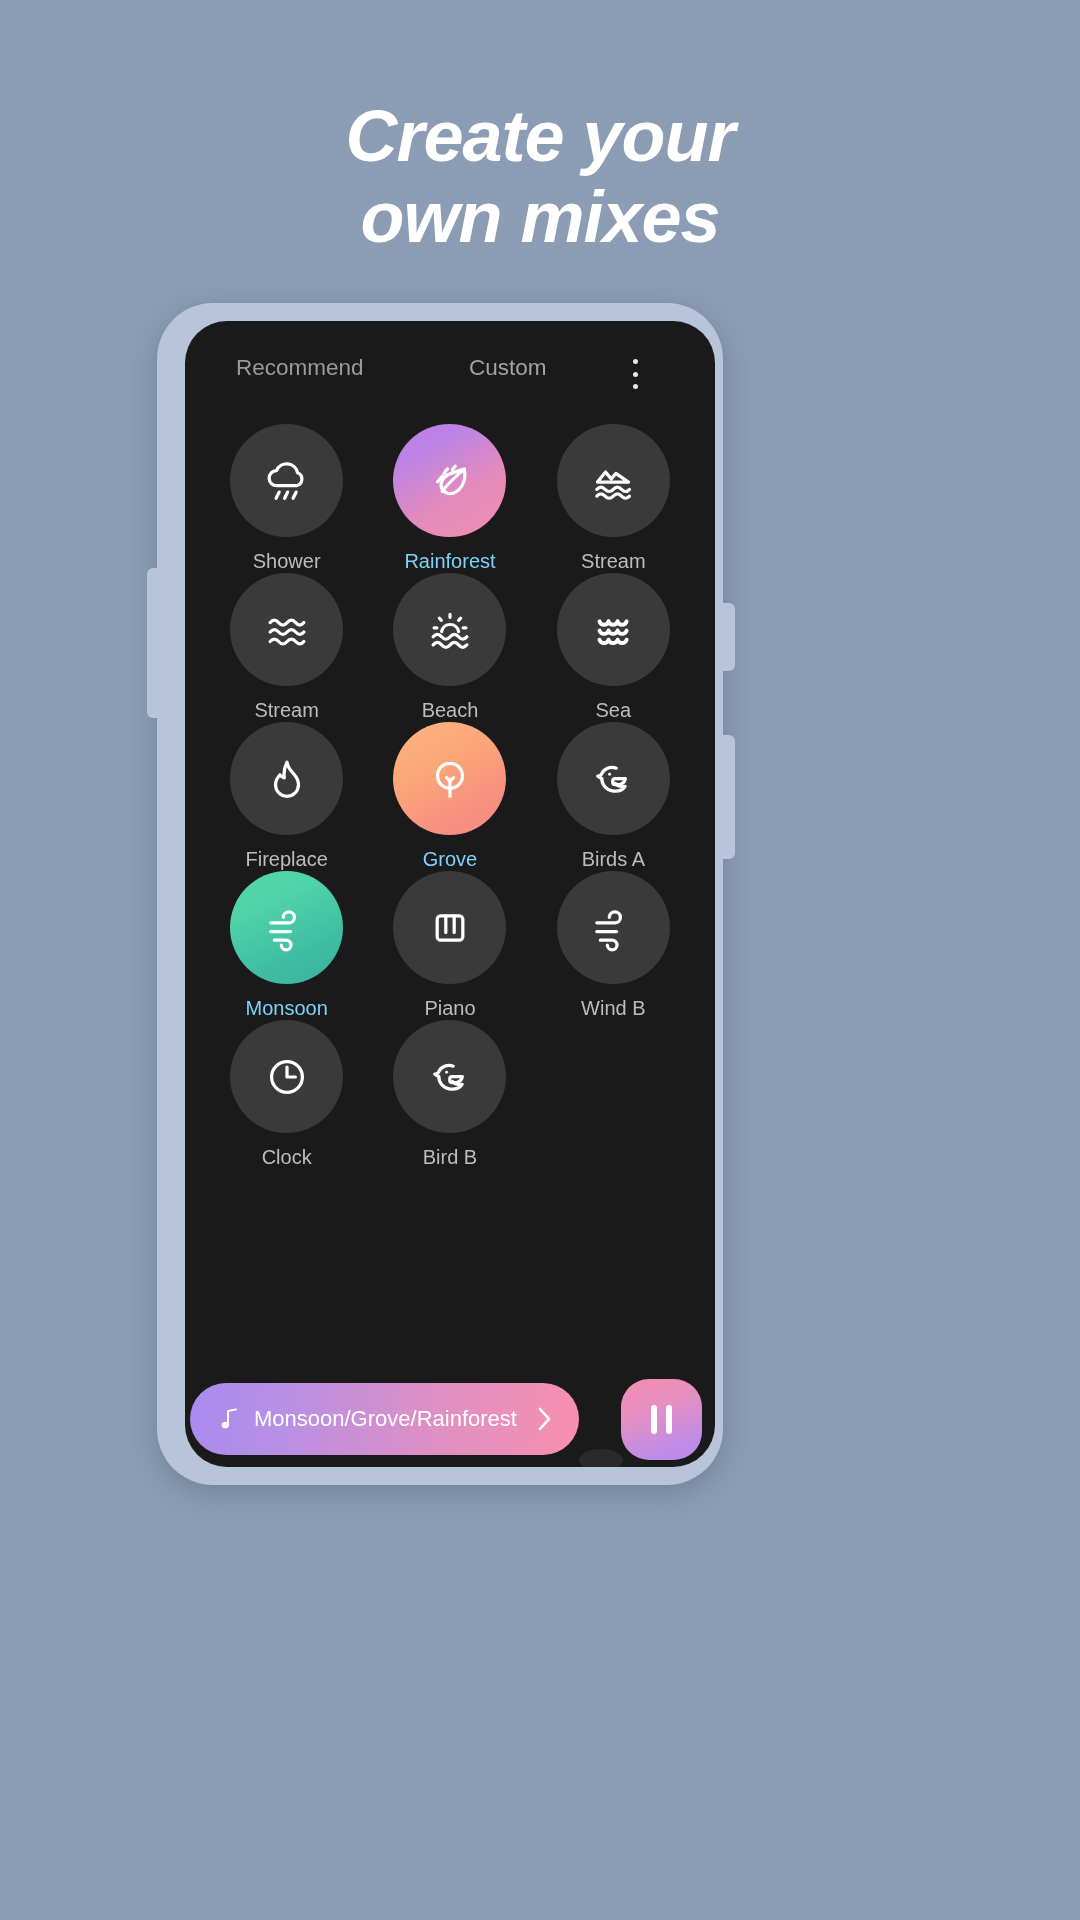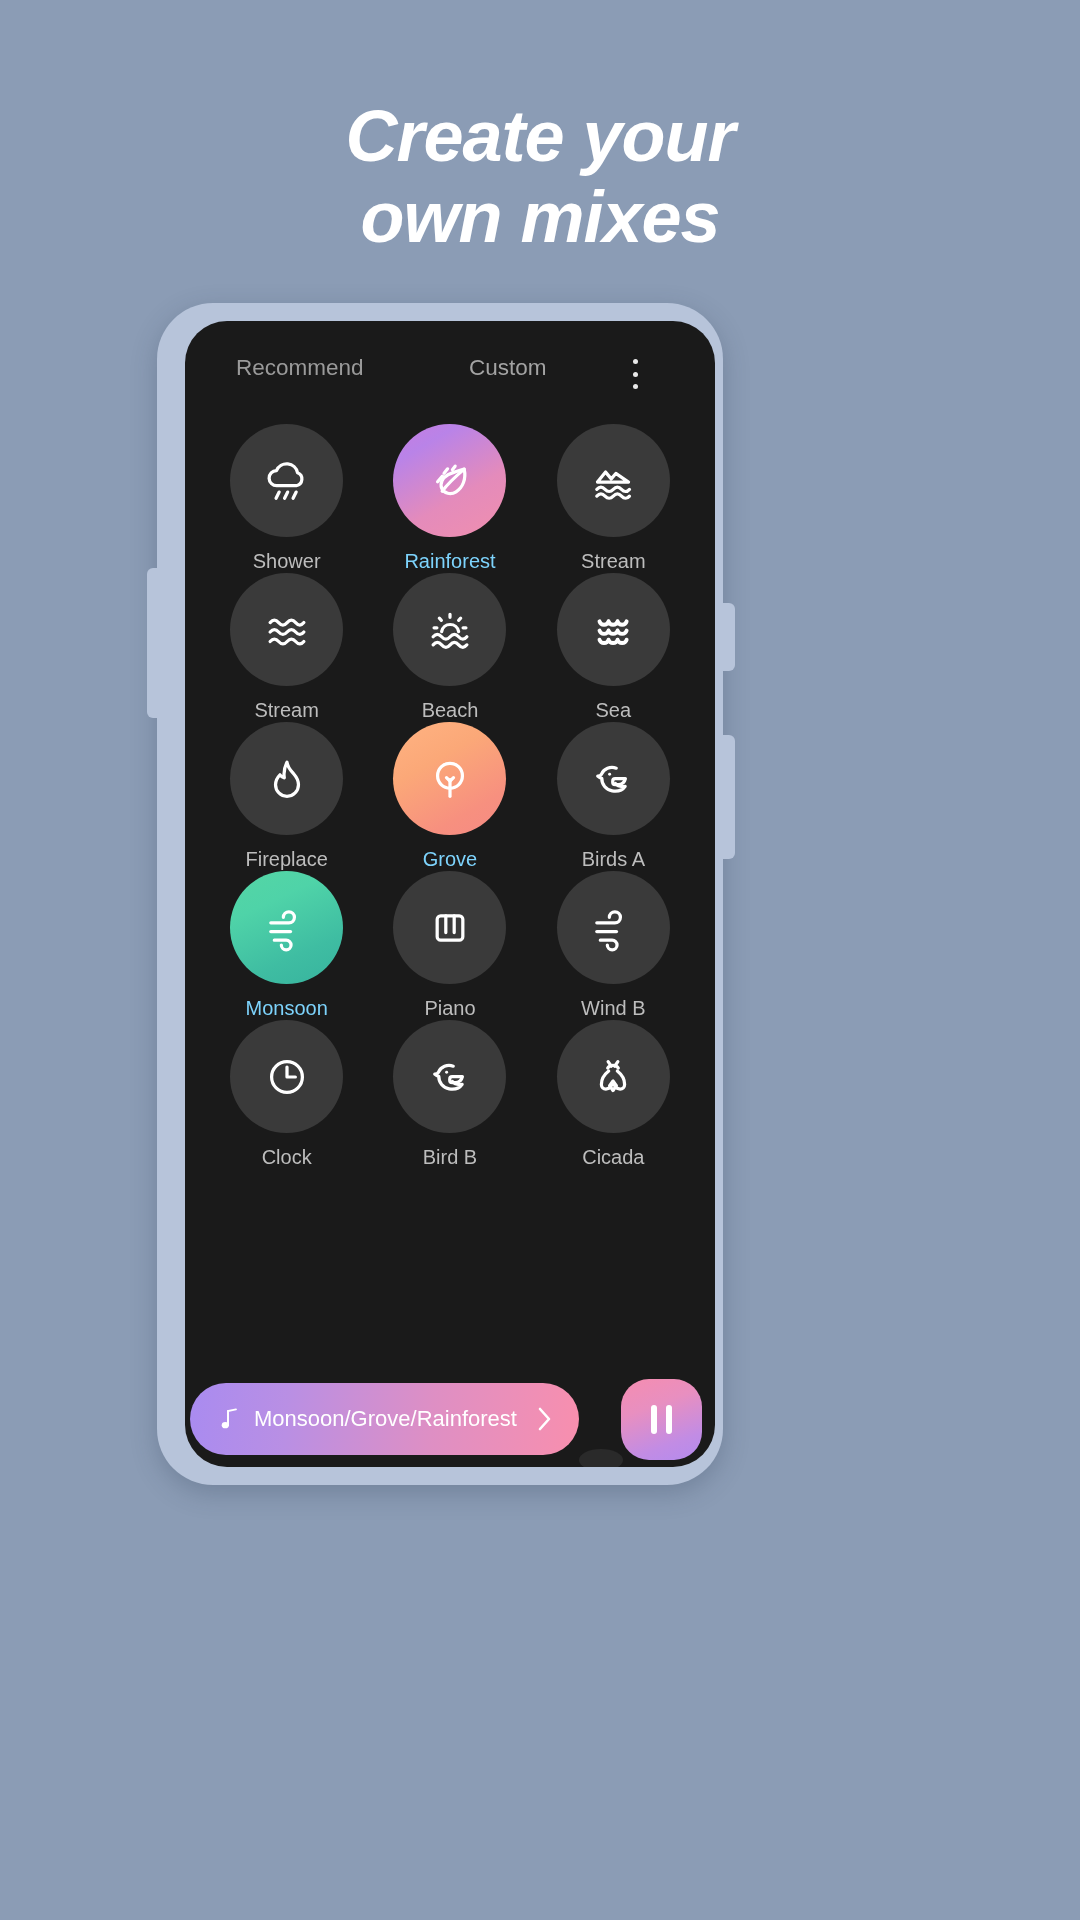--- a/index.html
+++ b/index.html
@@ -336,33 +336,20 @@
               <svg viewBox="0 0 40 40">
                 <g fill="none" stroke="#ffffff" stroke-width="2.4" stroke-linecap="round" stroke-linejoin="round">
       <path d="M22.4 12c-4.4-1.6-9.2.4-10.8 4.2-.5 1.2-1.6 1.6-2.9 1.7 1 1 2 1.5 3 1.6-.1 4.6 3.1 8.6 7.7 9.3 4.4.7 8-1 9.6-3.4-3.6.6-5.9-.4-7.2-2"></path>
       <path d="M21.6 19.8h7.6c-.6 2.6-2.7 4.4-5.4 4.4h-2.2a1.8 1.8 0 0 1-1.8-1.8v-.8c0-1 .8-1.8 1.8-1.8z"></path>
       <circle cx="17.5" cy="16.5" r="1.1" fill="#ffffff" stroke="none"></circle>
     </g>
               </svg>
             </div>
             <div class="label">Bird B</div>
           </div>
-          <div class="cell">
-            <div class="disc">
-              <svg viewBox="0 0 40 40">
-                <g fill="none" stroke="#ffffff" stroke-width="2.4" stroke-linecap="round" stroke-linejoin="round">
-      <path d="M16.4 8.6l2.3 3.4M23.6 8.6l-2.3 3.4"></path>
-      <path d="M16.1 13.4a4.2 3.2 0 0 1 7.8 0"></path>
-      <path d="M16.8 15.6c-3.3 2.6-5.4 6.4-5.4 9.9 0 2 1.5 3.4 3.3 3.4 1.6 0 3-.9 3.9-2.3l1.4-2.2 1.4 2.2c.9 1.4 2.3 2.3 3.9 2.3 1.8 0 3.3-1.4 3.3-3.4 0-3.5-2.1-7.3-5.4-9.9"></path>
-      <path d="M20 23l-2.5 3.4L20 30l2.5-3.6z"></path>
-    </g>
-              </svg>
-            </div>
-            <div class="label">Cicada</div>
-          </div>
         </div>
 
       <div id="player">
         <div class="nub"></div>
         <div class="track">
           <span class="note">
             <svg viewBox="0 0 18 22">
                 <g fill="none" stroke="#ffffff" stroke-width="1.8" stroke-linecap="round">
               <path d="M7 17V3l8-1.6"></path>
                   <path d="M7 17V3"></path>

